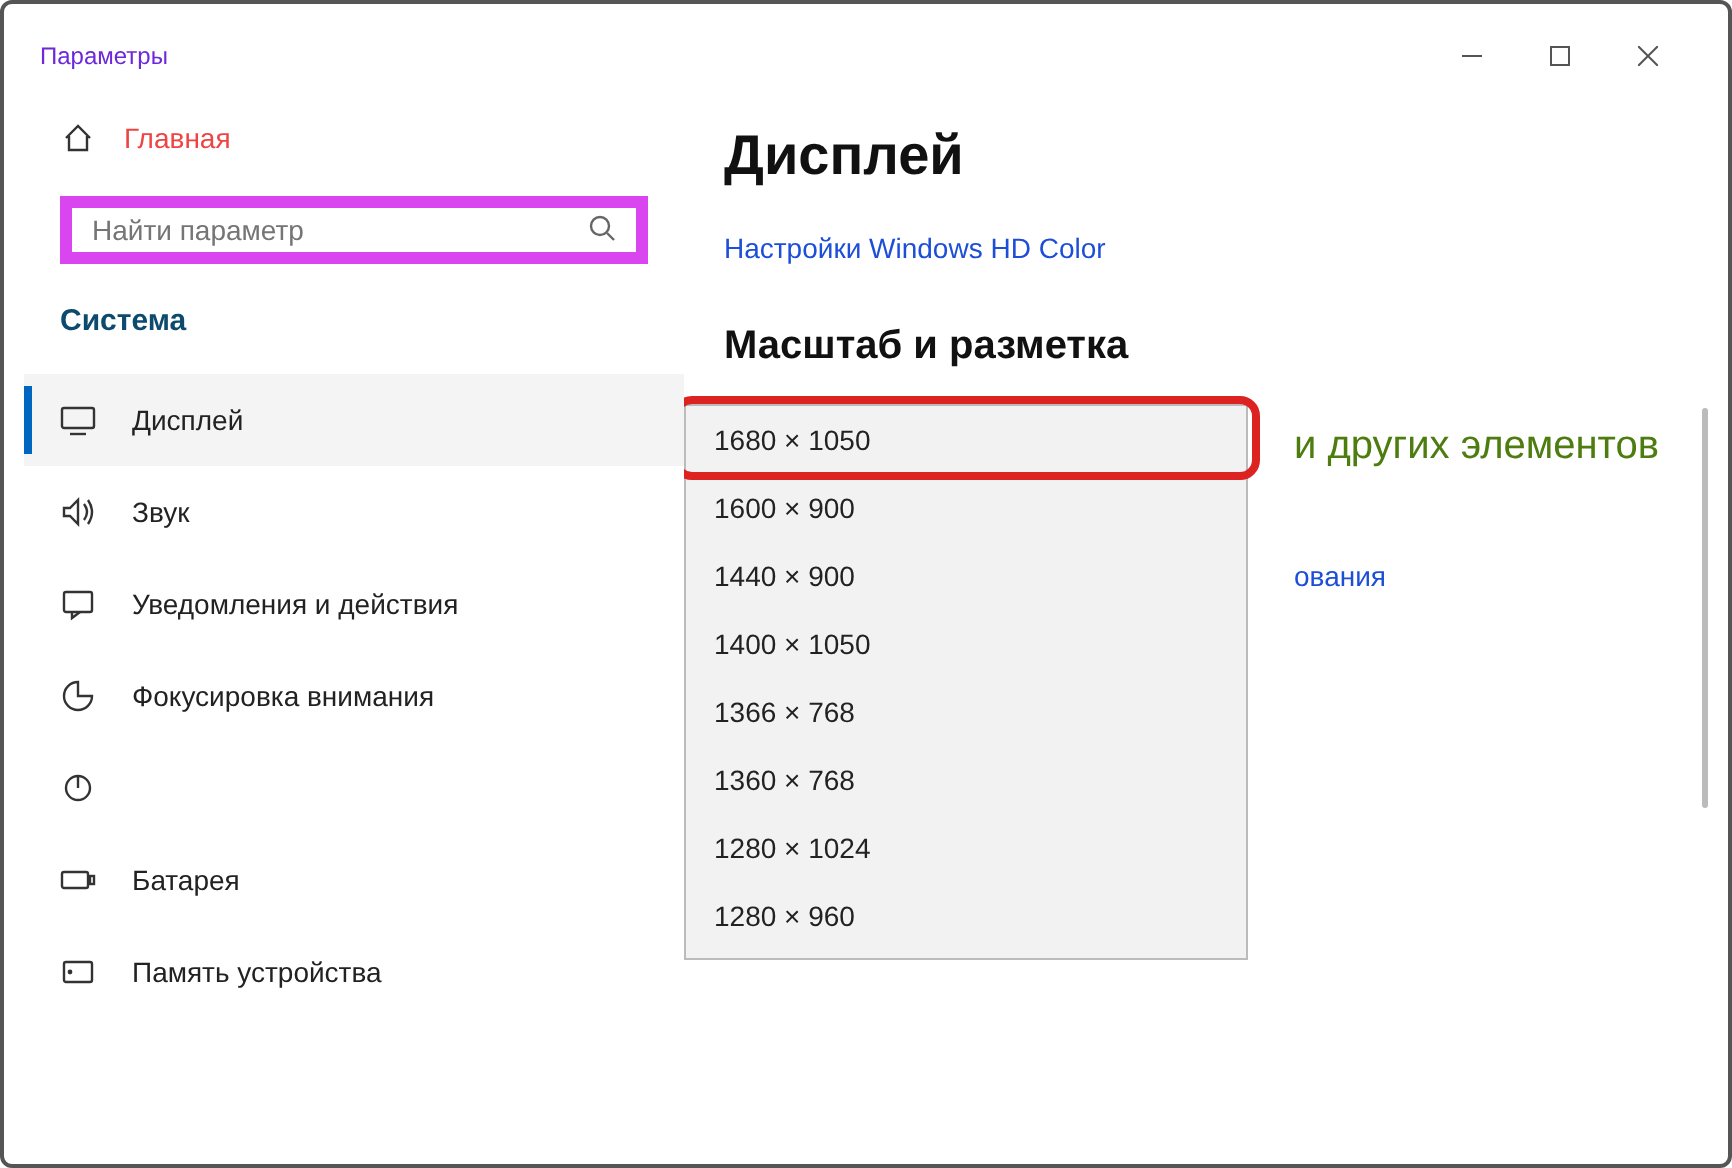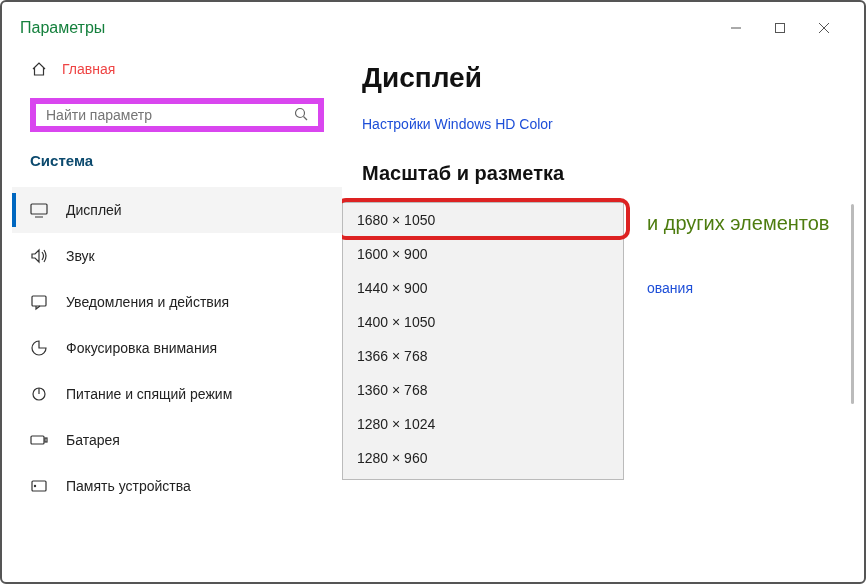--- a/index.html
+++ b/index.html
@@ -1,19 +1,19 @@
 <!DOCTYPE html>
 <html><head>
 <meta charset="utf-8">
 <style>
   * { box-sizing: border-box; margin: 0; padding: 0; font-family: "Segoe UI", Arial, sans-serif; }
   body { background: #fff; }
   .window { width: 866px; height: 584px; border: 2px solid #555; border-radius: 6px; overflow: hidden; position: relative; background: #fff; }
   .inner { position: absolute; top: 10px; left: 10px; right: 10px; bottom: 10px; background: #fff; display: flex; flex-direction: column; }
-  .titlebar { height: 32px; display: flex; align-items: center; padding: 0 8px; font-size: 16px; color: #15803d; }
+  .titlebar { height: 32px; display: flex; align-items: center; padding: 0 8px; font-size: 12px; color: #6d28d9; }
   .titlebar .spacer { flex: 1; }
   .winbtn { width: 44px; height: 32px; display: flex; align-items: center; justify-content: center; color: #555; cursor: pointer; }
   .body { flex: 1; display: flex; overflow: hidden; }
   .sidebar { width: 330px; display: flex; flex-direction: column; padding-top: 10px; }
   .home-row { display: flex; align-items: center; gap: 14px; padding: 6px 18px 12px 18px; font-size: 14px; color: #ef4444; cursor: pointer; }
   .searchbox { margin: 8px 18px 16px 18px; height: 34px; border: 6px solid #d946ef; display: flex; align-items: center; padding: 0 10px; font-size: 14px; color: #666; background: #fff; }
   .searchbox input { flex: 1; border: none; outline: none; font-size: 14px; color: #333; background: transparent; }
   .search-icon { color: #666; }
   .section-label { font-weight: 600; font-size: 15px; padding: 4px 18px 18px 18px; color: #0c4a6e; }
   .side-item { display: flex; align-items: center; gap: 18px; height: 46px; padding: 0 18px; font-size: 14px; color: #222; cursor: pointer; position: relative; }
@@ -113,21 +113,20 @@
             </span>
           <span>Фокусировка внимания</span>
         </div>
         <div class="side-item">
           <span class="side-icon">
               <svg width="18" height="18" viewBox="0 0 18 18" fill="none" stroke="currentColor" stroke-width="1.2">
                 <circle cx="9" cy="9" r="6"></circle>
                 <line x1="9" y1="3" x2="9" y2="9"></line>
               </svg>
             </span>
-          <span>Питание и спящий режим</span>
         </div>
         <div class="side-item">
           <span class="side-icon">
               <svg width="18" height="18" viewBox="0 0 18 18" fill="none" stroke="currentColor" stroke-width="1.2">
                 <rect x="1" y="5" width="13" height="8" rx="1"></rect>
                 <rect x="15" y="7" width="2" height="4"></rect>
               </svg>
             </span>
           <span>Батарея</span>
         </div>

